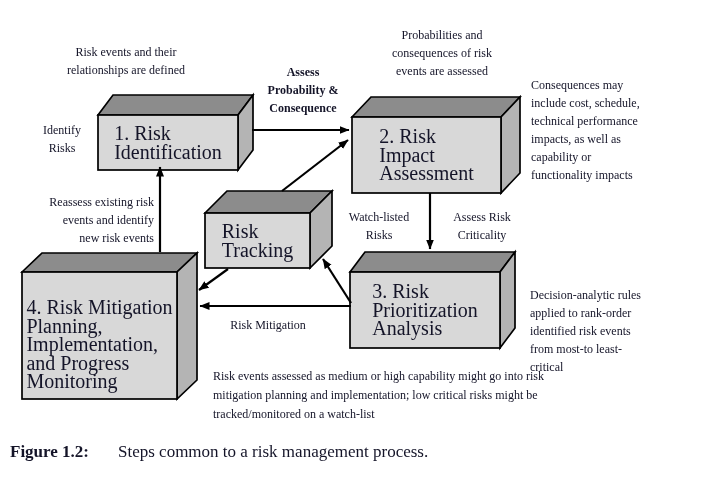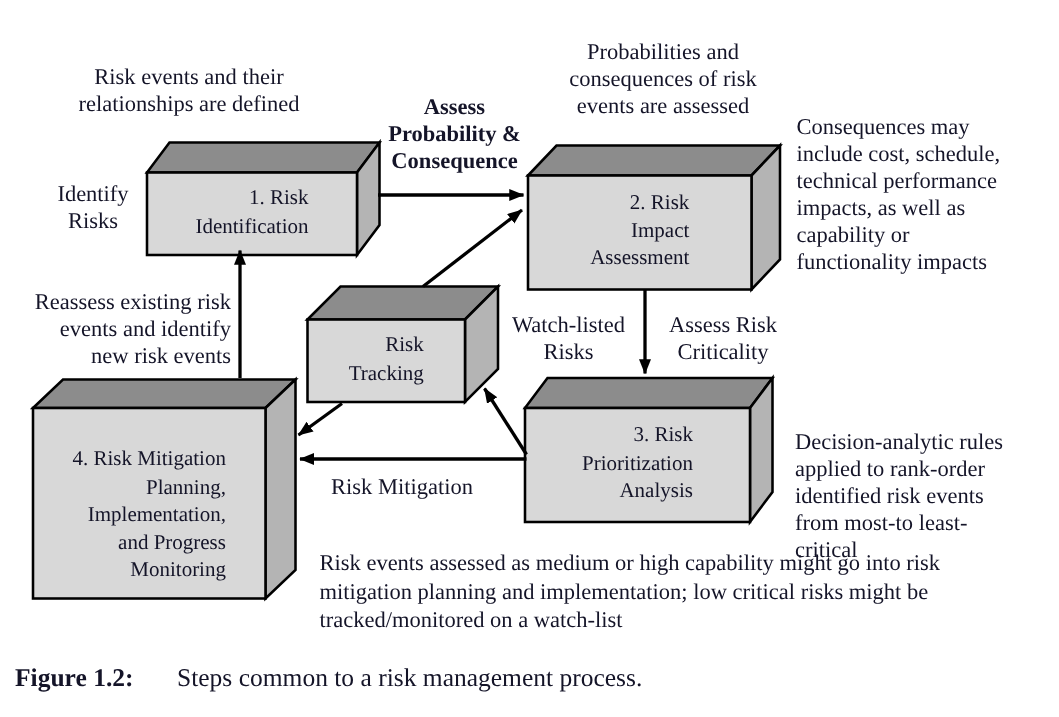--- a/index.html
+++ b/index.html
@@ -10,29 +10,29 @@
     color:var(--text,#141428);
     overflow:hidden;
   }
   .diagram-svg { position:absolute; left:0; top:0; }
   .face-front { fill:var(--box-front,#d8d8d8); stroke:#000; stroke-width:1.7; }
   .face-top   { fill:var(--box-top,#8c8c8c);   stroke:#000; stroke-width:1.7; }
   .face-side  { fill:var(--box-side,#b4b4b4);  stroke:#000; stroke-width:1.7; }
   .arrow { stroke:var(--arrow,#000); stroke-width:2.2; fill:none; }
   .label {
     position:absolute; white-space:pre-line;
-    font-size:15px; line-height:18px;
+    font-size:12px; line-height:18px;
   }
   .center { text-align:center; transform:translateX(-50%); }
   .right  { text-align:right; }
   .lh19 { line-height:19px; }
   .boxlabel {
     position:absolute; display:flex; align-items:center; justify-content:center;
-    text-align:right; white-space:pre-line;
-    font-size:14px; line-height:18.5px;
+    text-align:left; white-space:pre-line;
+    font-size:20px; line-height:18.5px;
   }
   .caption {
     position:absolute; left:10px; top:442px;
     font-size:17px; white-space:nowrap;
   }
   .caption .cap-label { font-weight:bold; }
   .caption .cap-text { margin-left:29px; }
 </style>
 </head>
 <body>

